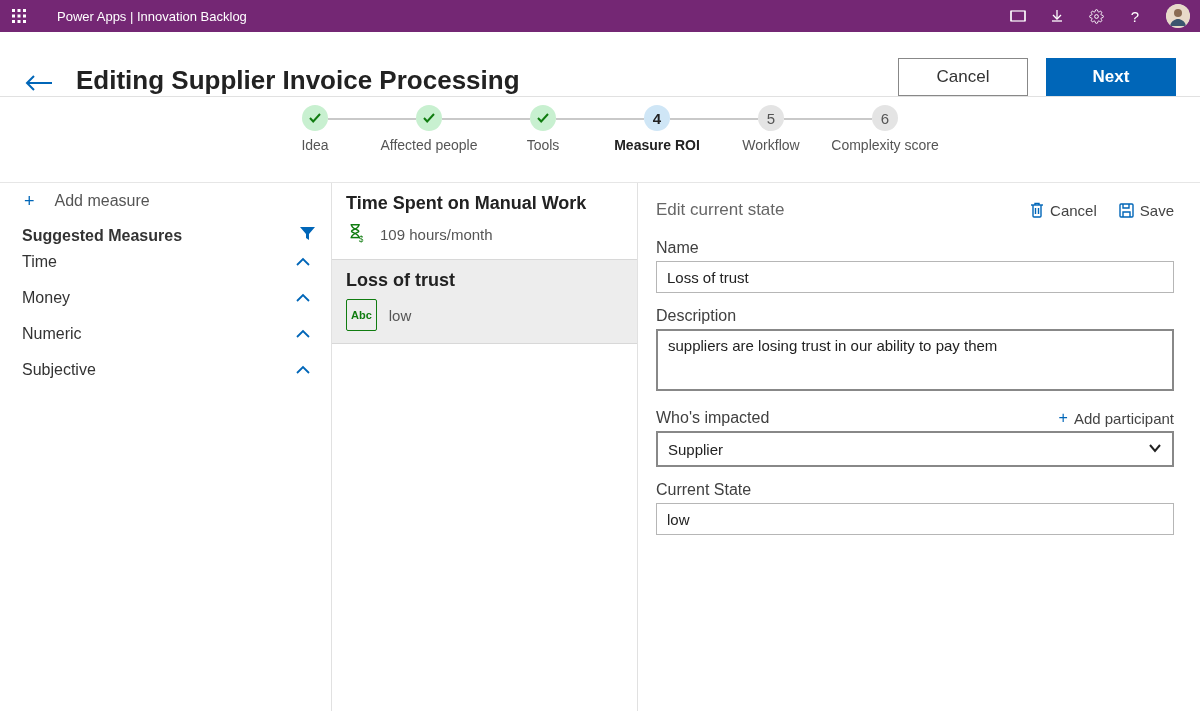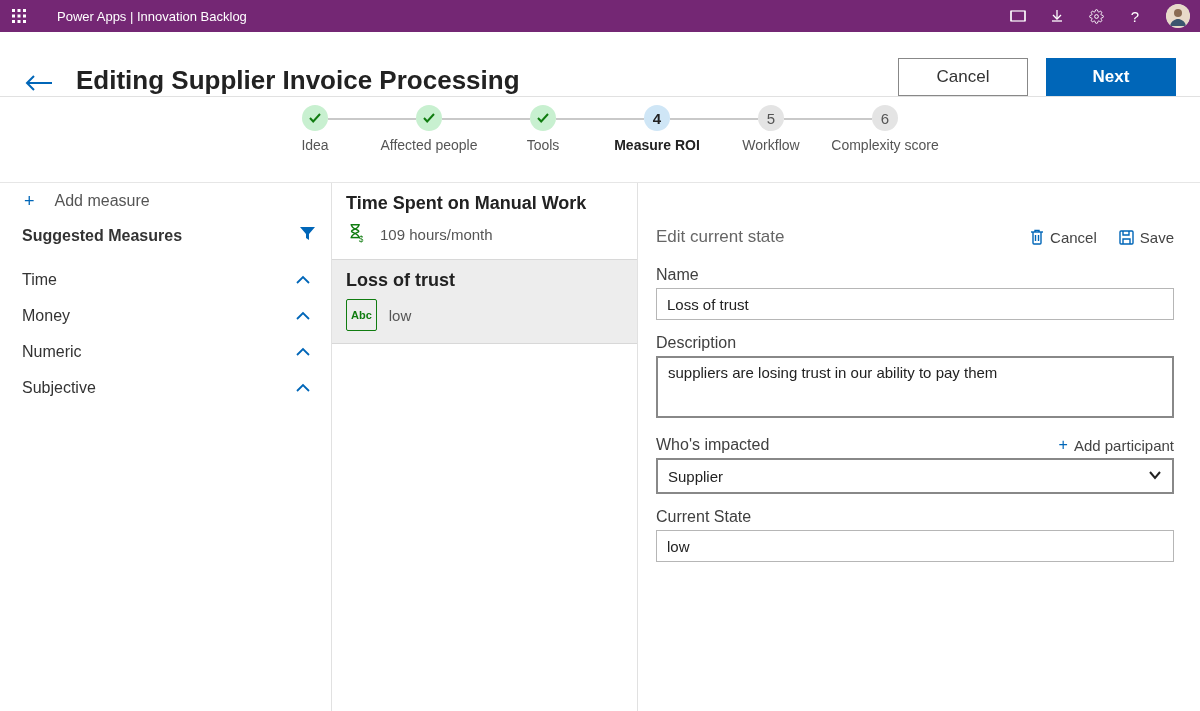--- a/index.html
+++ b/index.html
@@ -60,38 +60,38 @@
     height: 36px; display: flex; align-items: center; padding: 0 14px 0 24px;
     font-size: 16px; color: #555; cursor: pointer;
   }
   .plus { color: #0066b8; font-size: 18px; margin-right: 20px; font-weight: 400; }
   .sugghdr {
     display: flex; align-items: center; justify-content: space-between;
     padding: 0 16px 0 22px; height: 34px; font-size: 16px; font-weight: 600; color: #333;
   }
   .filtericon { color: #0066b8; }
   .catrow {
-    display: flex; align-items: flex-end; justify-content: space-between;
+    display: flex; align-items: flex-start; justify-content: space-between;
     padding: 0 20px 0 22px; height: 36px; font-size: 16px; color: #333; cursor: pointer;
   }
   .chev { color: #0066b8; }
 
   
   .card { padding: 10px 14px 12px; }
   .card.selected { background: #ededed; border-top: 1px solid #d8d8d8; border-bottom: 1px solid #d8d8d8; }
   .card h3 { font-size: 18px; font-weight: 600; color: #222; margin-bottom: 8px; }
   .cardline { display: flex; align-items: center; gap: 12px; color: #555; font-size: 15px; }
   .iconbox { color: #107c10; }
   .abcchip {
     border: 1.5px solid #107c10; color: #107c10; font-size: 11px; padding: 9px 4px;
     border-radius: 2px; font-weight: 600;
   }
 
   
-  .formhdr { display: flex; align-items: center; height: 30px; margin-top: 27px; }
+  .formhdr { display: flex; align-items: center; height: 30px; }
   .formhdr .title { font-size: 17px; color: #666; flex: 1; }
   .formhdr .act { display: flex; align-items: center; gap: 6px; color: #444; font-size: 15px; margin-left: 22px; cursor: pointer; }
   .formhdr .act svg { color: #0066b8; }
   .fieldlbl { font-size: 16px; font-weight: 400; color: #404040; margin-top: 14px; margin-bottom: 4px; }
   .txtin, .txtarea, .selbox {
     width: 100%; border: 1px solid #b6b6b6; font-size: 15px; padding: 6px 10px;
     background: #fff; color: #222;
   }
   .txtin { height: 32px; }
   .txtarea { height: 62px; resize: none; border: 2px solid #888; }

